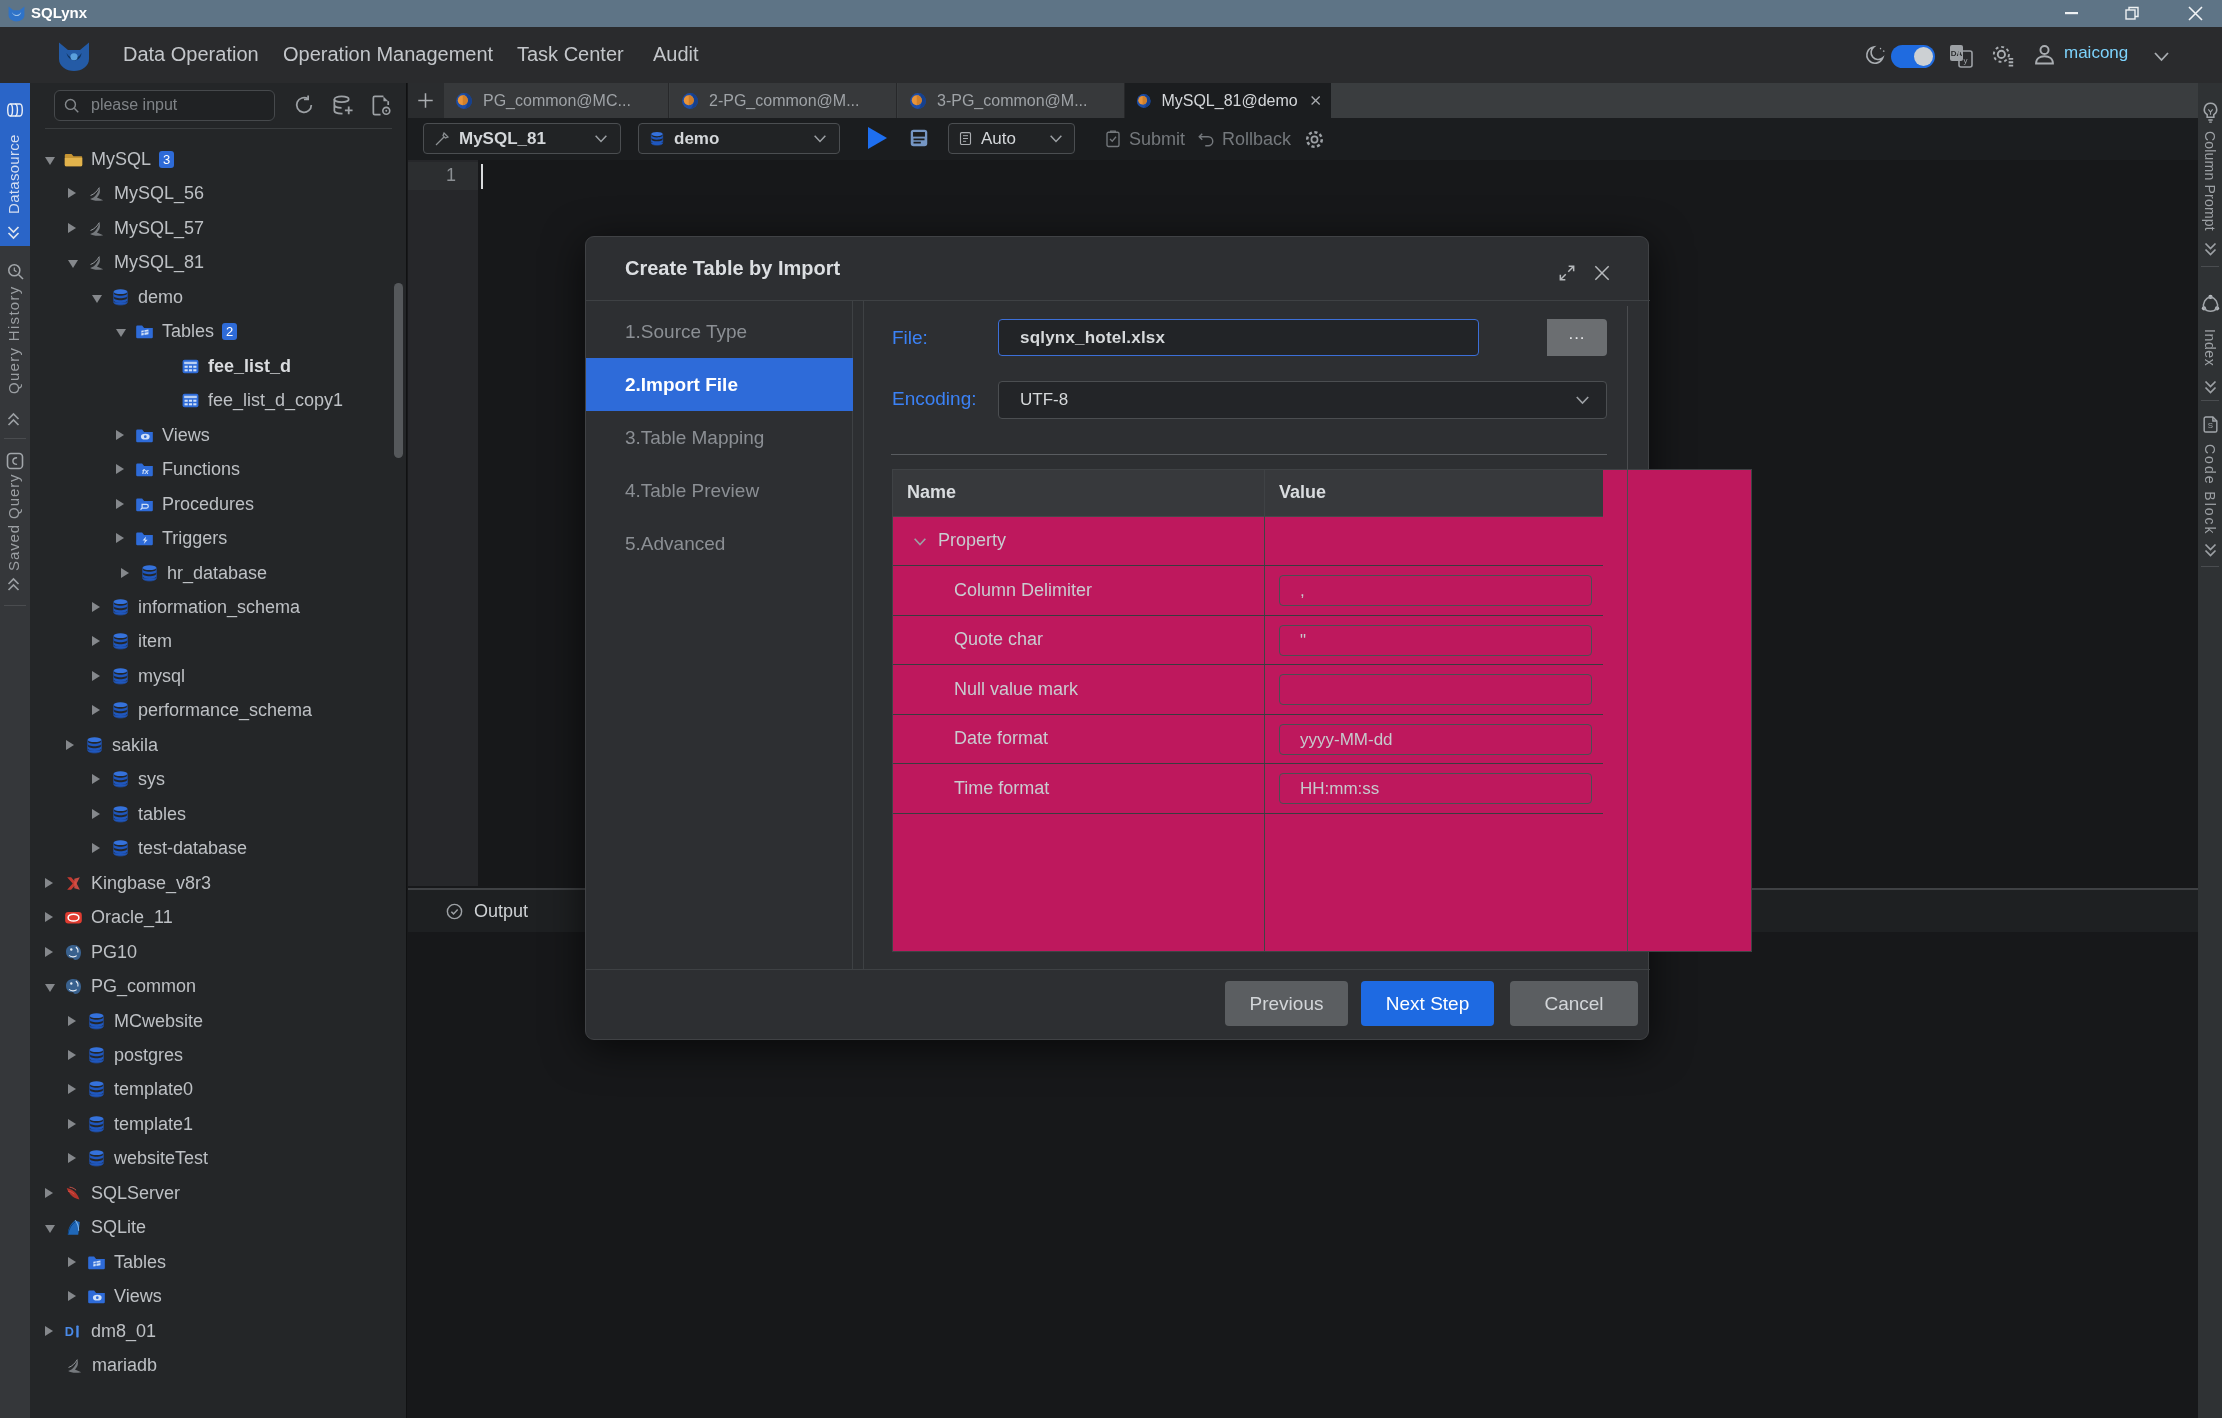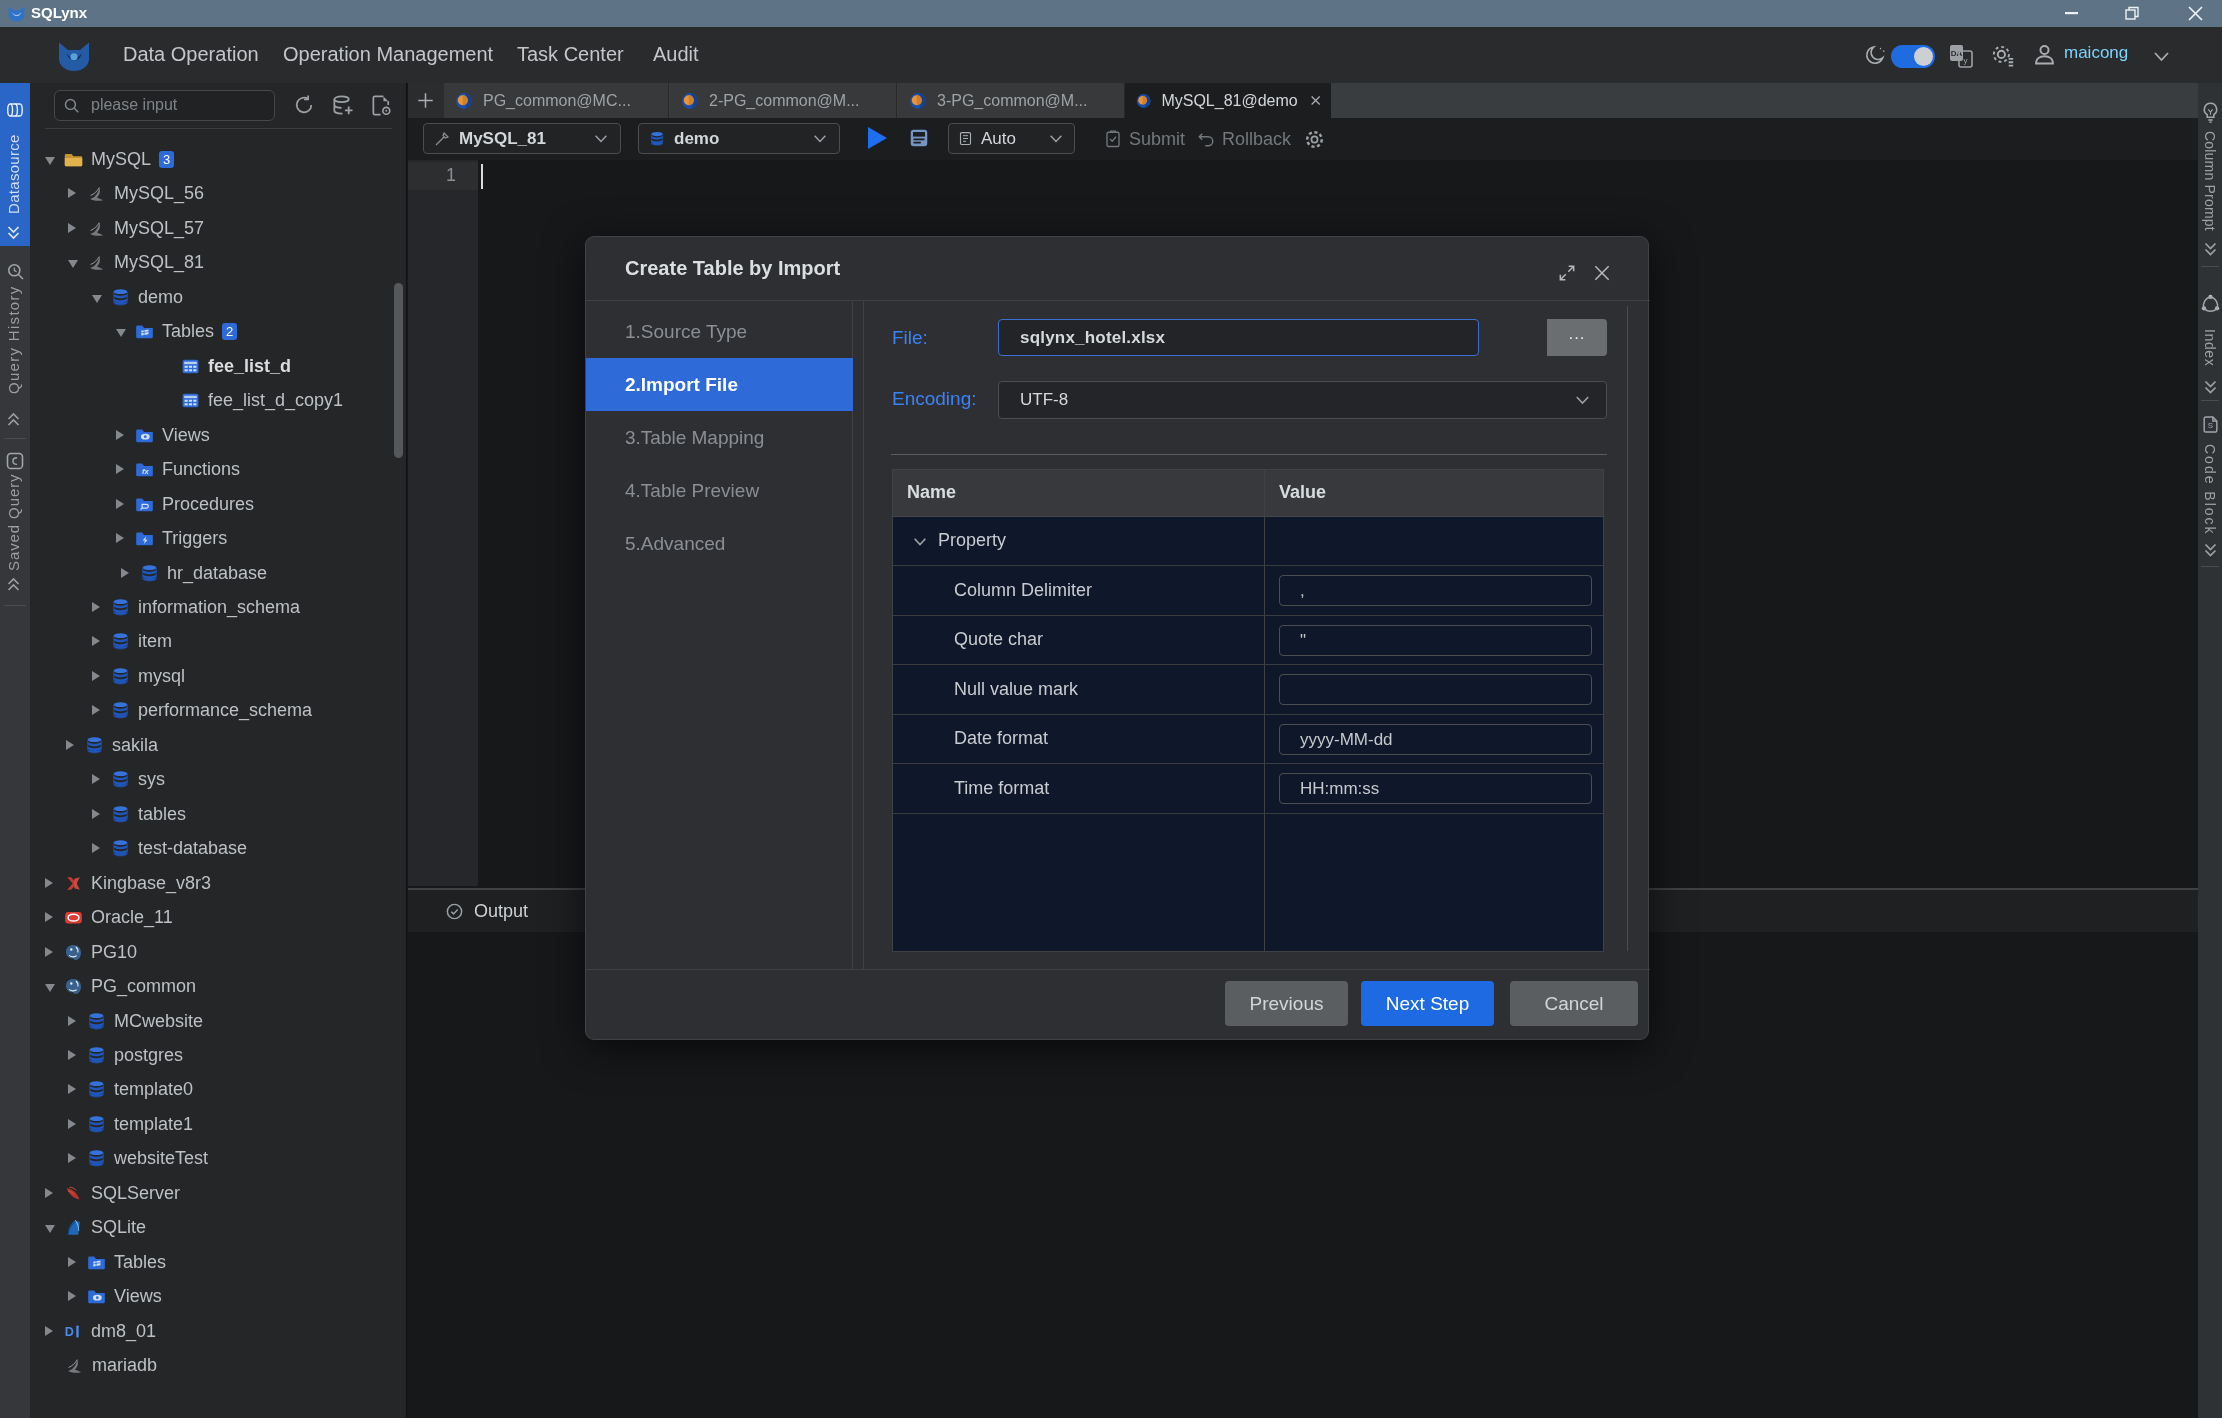--- a/index.html
+++ b/index.html
@@ -40,21 +40,21 @@
 .rside { color:#9da1a5; font-size:13px; }
 
 #dialog { position:absolute; left:585px; top:236px; width:1064px; height:804px; background:#2d2f32; border-radius:9px; box-shadow:0 8px 40px rgba(0,0,0,0.65); border:1px solid #404245; }
 #dlghead { position:absolute; left:0; top:0; width:1064px; height:64px; border-bottom:1px solid #3e4144; }
 #dlgtitle { position:absolute; left:39px; top:20px; color:#dcdfe2; font-size:20px; font-weight:600; }
 #steps { position:absolute; left:0; top:64px; width:267px; height:668px; border-right:1px solid #3e4144; }
 .step { position:absolute; left:0; width:267px; height:53px; line-height:53px; padding-left:39px; color:#8b8f94; font-size:19px; }
 .stepactive { background:#2e6bd9; color:#fff; }
 .flabel { position:absolute; color:#3b82f6; font-size:19px; }
 .finput { position:absolute; border-radius:4px; color:#d6d9db; font-size:17px; display:flex; align-items:center; }
-#ptable { position:absolute; left:306px; top:232px; width:712px; height:483px; border:1px solid #3f4245; background:#0f172a; }
+#ptable { position:absolute; left:306px; top:232px; width:860px; height:483px; border:1px solid #3f4245; background:#be185d; }
 .prow { position:absolute; left:0; width:710px; border-bottom:1px solid #393c3f; color:#c9ccd0; font-size:18px; }
 .vinput { position:absolute; left:386px; width:313px; height:31px; border:1px solid #4b4e51; border-radius:4px; color:#c6c9cc; font-size:17px; line-height:29px; padding-left:20px; }
 .btn { position:absolute; top:744px; height:45px; border-radius:4px; font-size:19px; text-align:center; line-height:45px; }
 </style>
 </head>
 <body>
 <div id="titlebar">
   <svg class="abs" style="left:7px;top:4px" width="19" height="19" viewBox="0 0 24 24">
     <path d="M2 3 L8 8 L16 8 L22 3 L22 14 C22 19 17 22 12 22 C7 22 2 19 2 14 Z" fill="#2f73c8"></path>
     <path d="M6 10 C9 15 15 15 18 10 C17 17 8 17 6 10Z" fill="#9fc3e8"></path>

